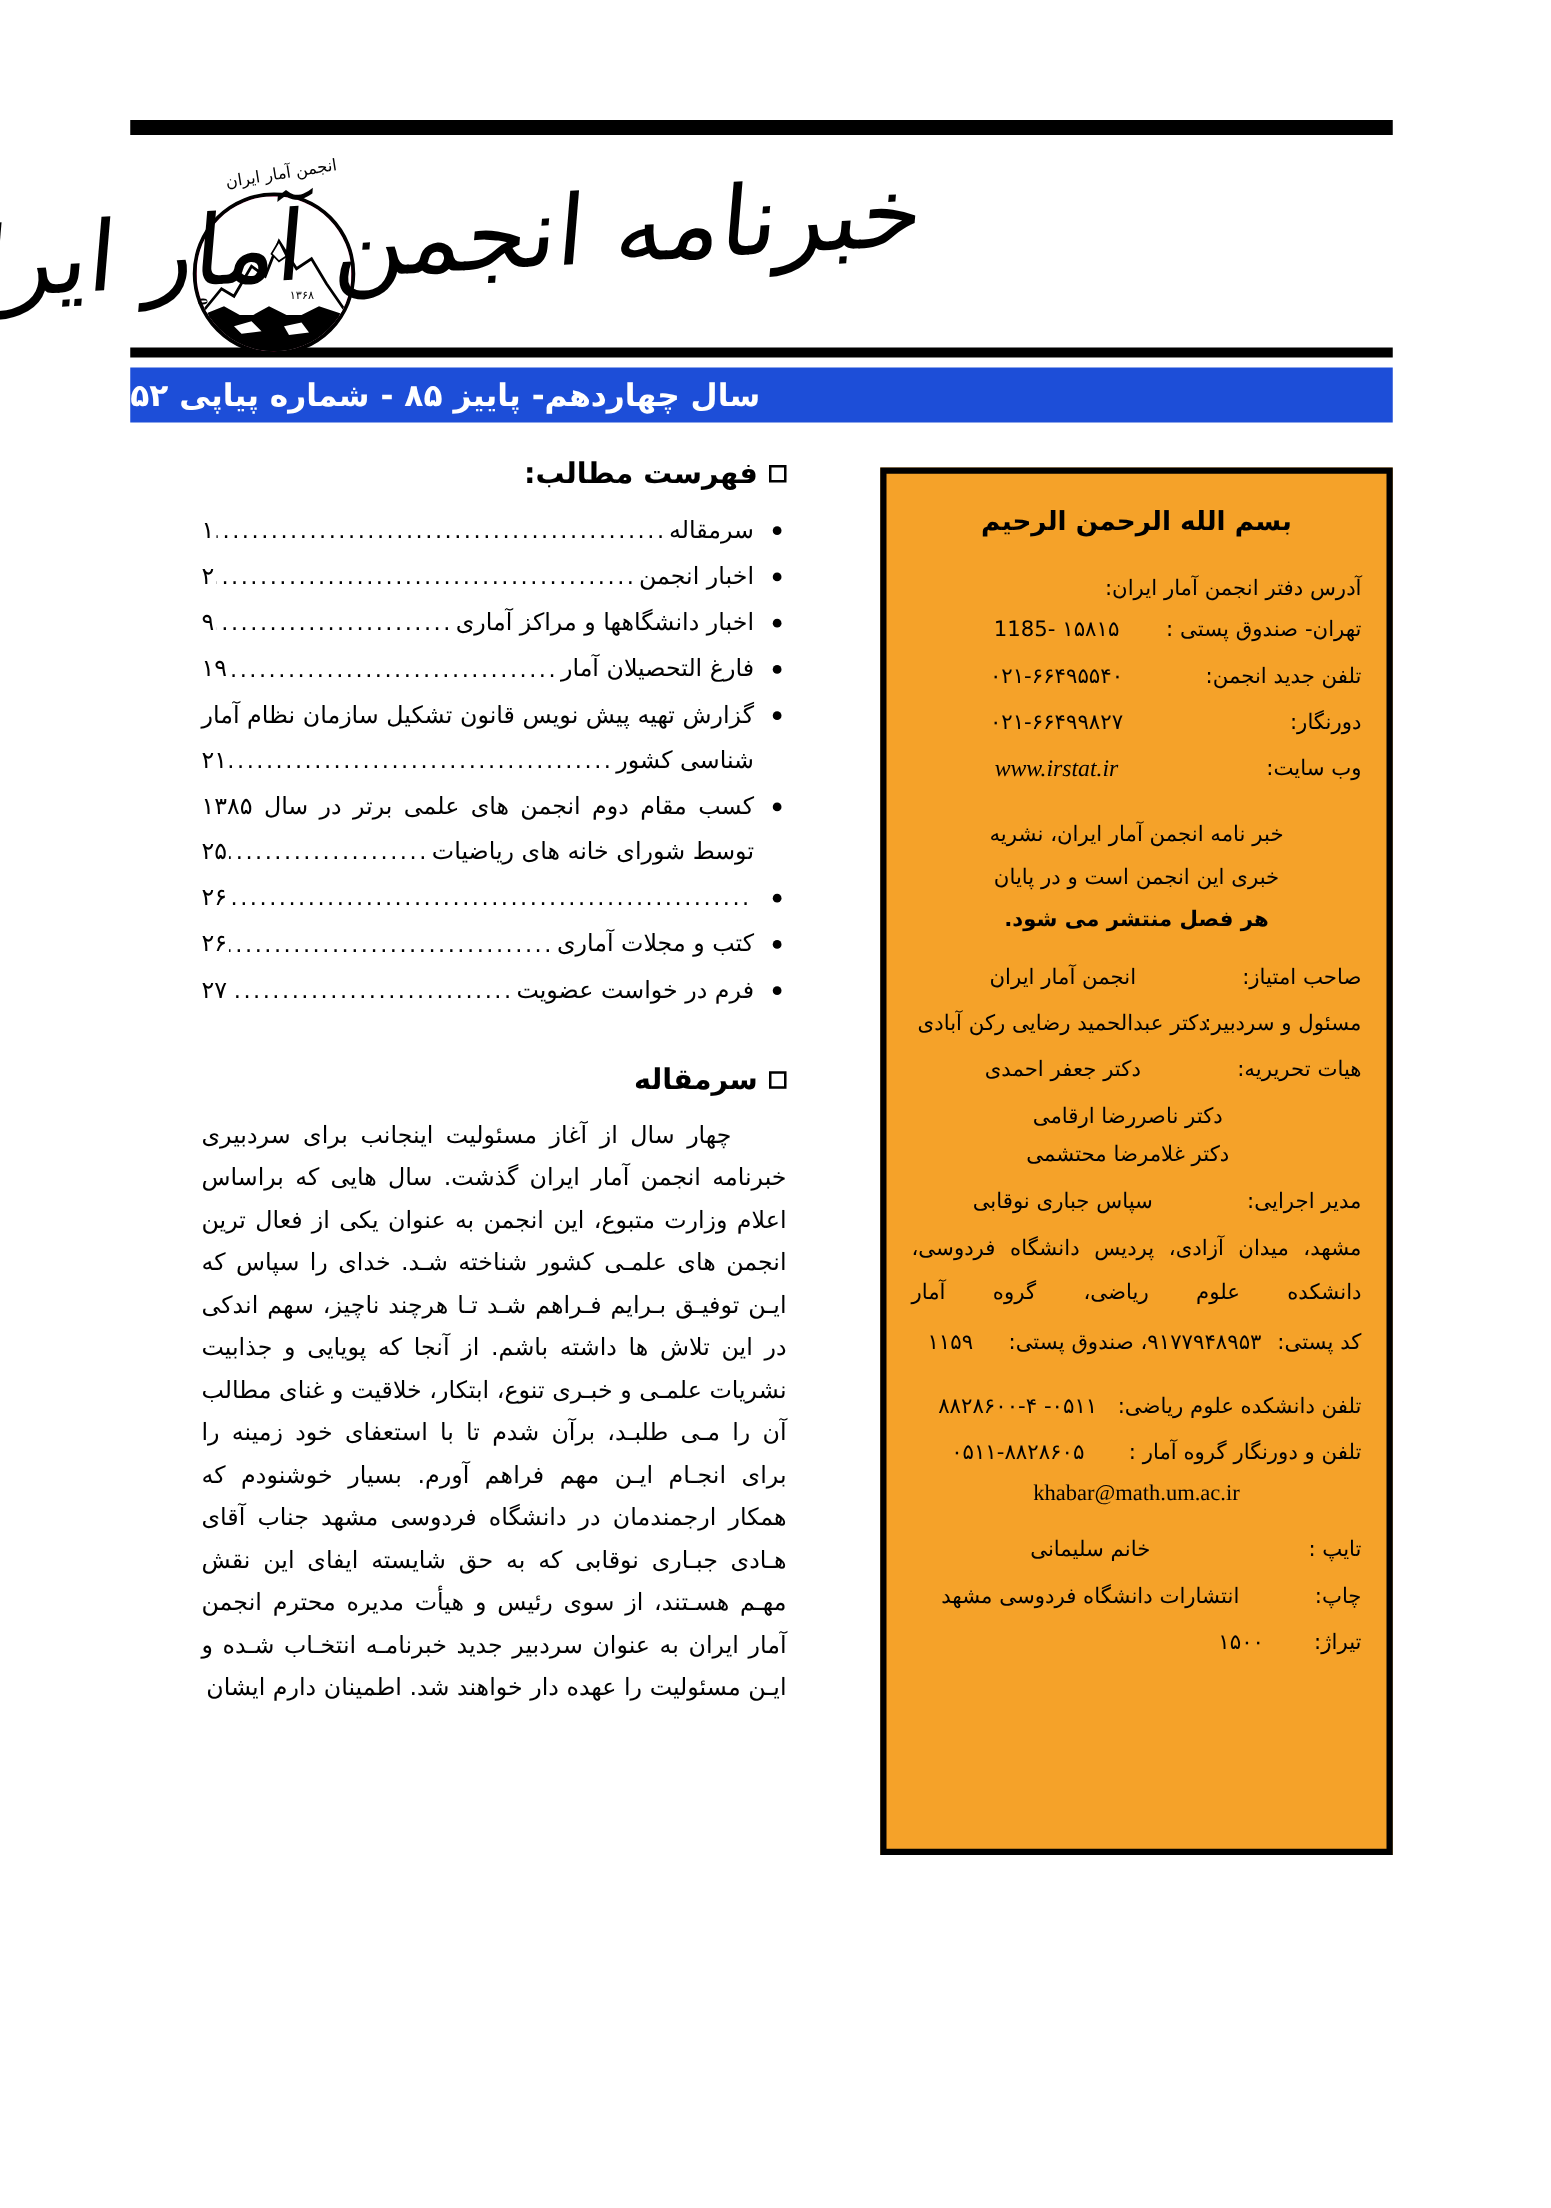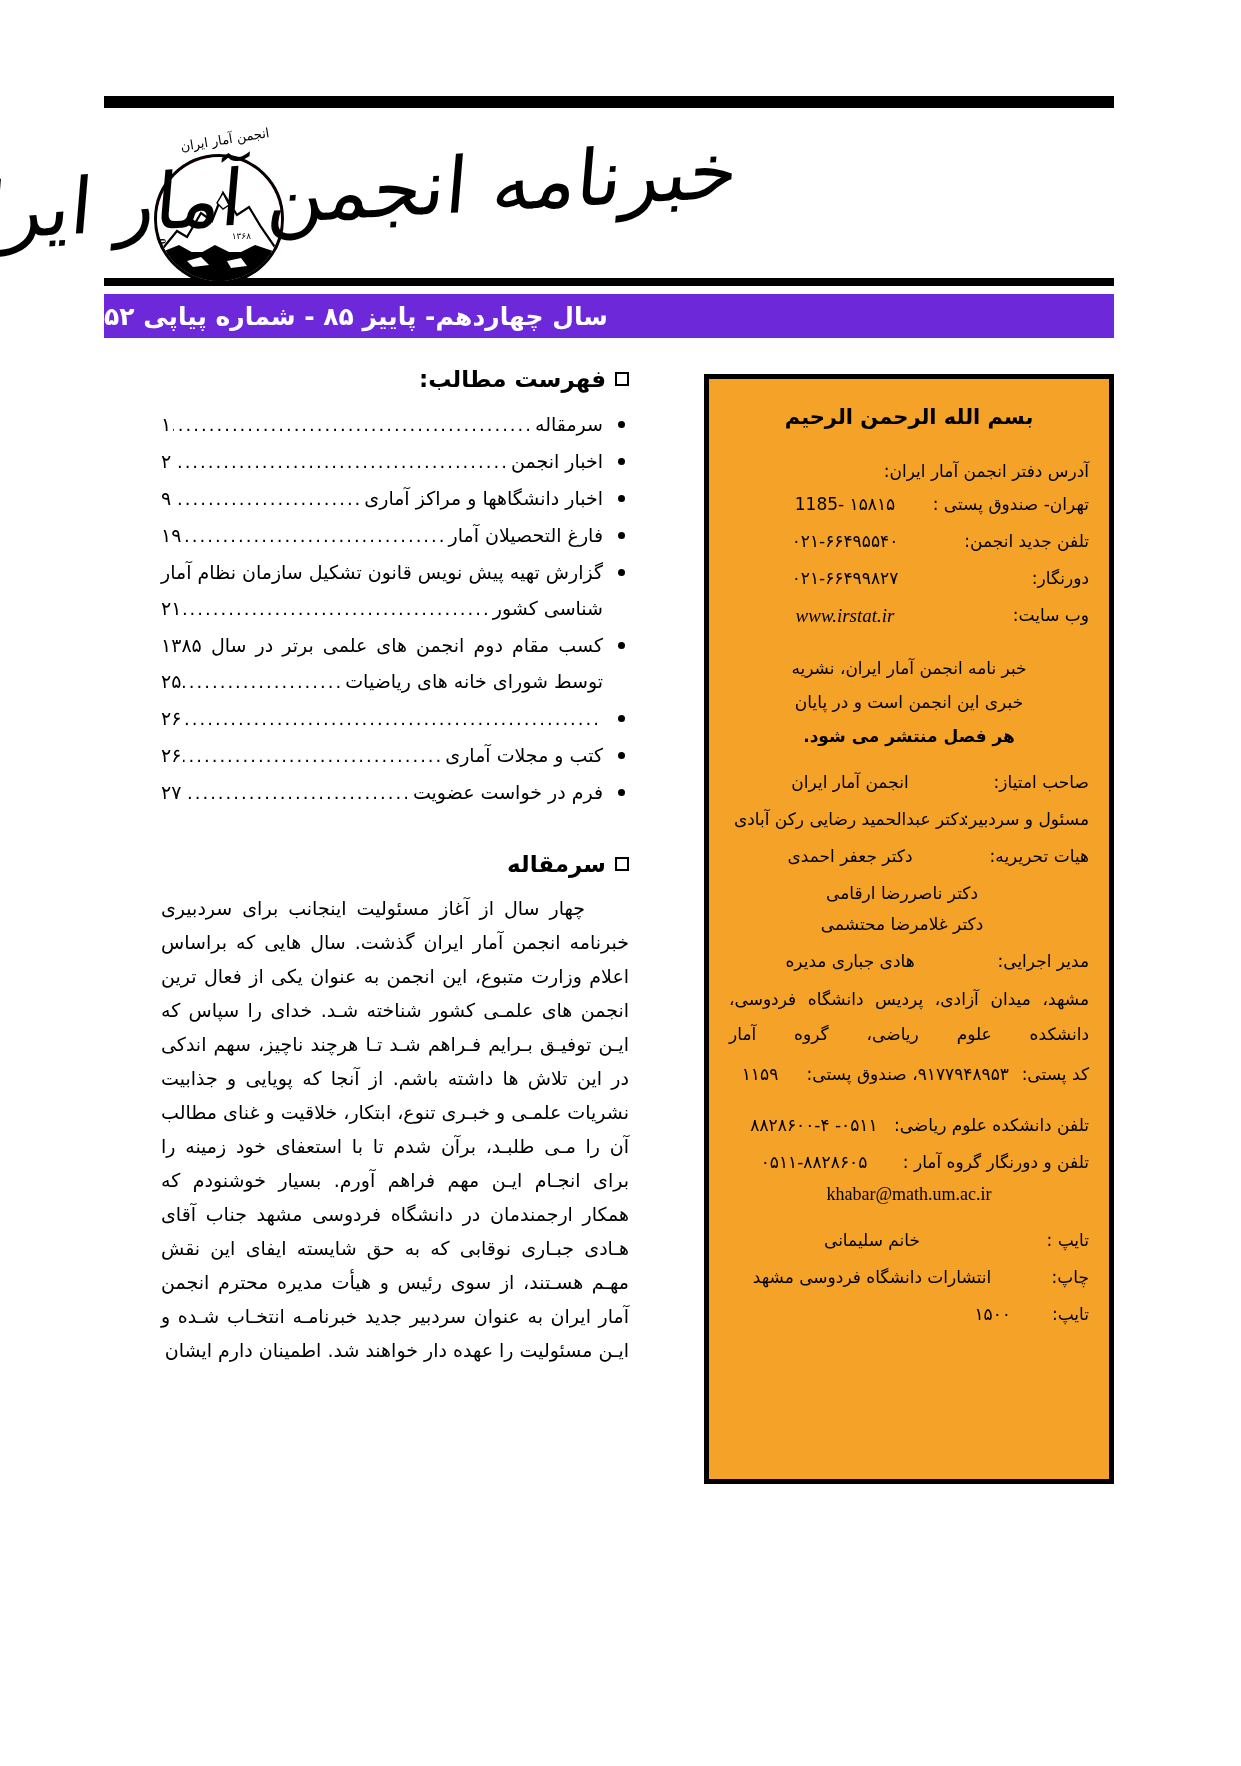--- a/index.html
+++ b/index.html
@@ -115,21 +115,21 @@
     margin-top: 2px;
   }
 
   
   .issue-band {
     position: absolute;
     left: 104px;
     top: 294px;
     width: 1010px;
     height: 44px;
-    background: #6d28d9;
+    background: #1d4ed8;
     color: #fff;
     display: flex;
     align-items: center;
     justify-content: flex-end;
     padding-right: 22px;
     box-sizing: border-box;
   }
   .issue-text {
     font-size: 25px;
     font-weight: bold;
@@ -505,21 +505,21 @@
 
         <div class="info-line">
           <span class="info-label w-mid">هیات تحریریه:</span>
           <span class="info-value">دکتر جعفر احمدی</span>
         </div>
         <div class="stack-value">دکتر ناصررضا ارقامی</div>
         <div class="stack-value">دکتر غلامرضا محتشمی</div>
 
         <div class="info-line" style="margin-top:6px;">
           <span class="info-label w-mid">مدیر اجرایی:</span>
-          <span class="info-value">هادی جباری مدیره</span>
+          <span class="info-value">سپاس جباری نوقابی</span>
         </div>
 
         <div class="addr-block">مشهد، میدان آزادی، پردیس دانشگاه فردوسی،</div>
         <div class="addr-block">دانشکده علوم ریاضی، گروه آمار</div>
 
         <div class="info-line" style="margin-top:8px;">
           <span class="info-label" style="width:80px;">کد پستی:</span>
           <span class="info-value" style="text-align:right;">۹۱۷۷۹۴۸۹۵۳، صندوق پستی:</span>
           <span class="info-label" style="width:62px;text-align:center;">۱۱۵۹</span>
         </div>
@@ -542,21 +542,21 @@
           <span class="info-label" style="width:74px;">تایپ :</span>
           <span class="info-value">خانم سلیمانی</span>
         </div>
 
         <div class="info-line">
           <span class="info-label" style="width:74px;">چاپ:</span>
           <span class="info-value">انتشارات دانشگاه فردوسی مشهد</span>
         </div>
 
         <div class="info-line">
-          <span class="info-label" style="width:74px;">تایپ:</span>
+          <span class="info-label" style="width:74px;">تیراژ:</span>
           <span class="info-value" style="text-align:right;padding-right:4px;">۱۵۰۰</span>
         </div>
 
       </div>
     </div>
 
   </div>
 </div>
 
 </body></html>

